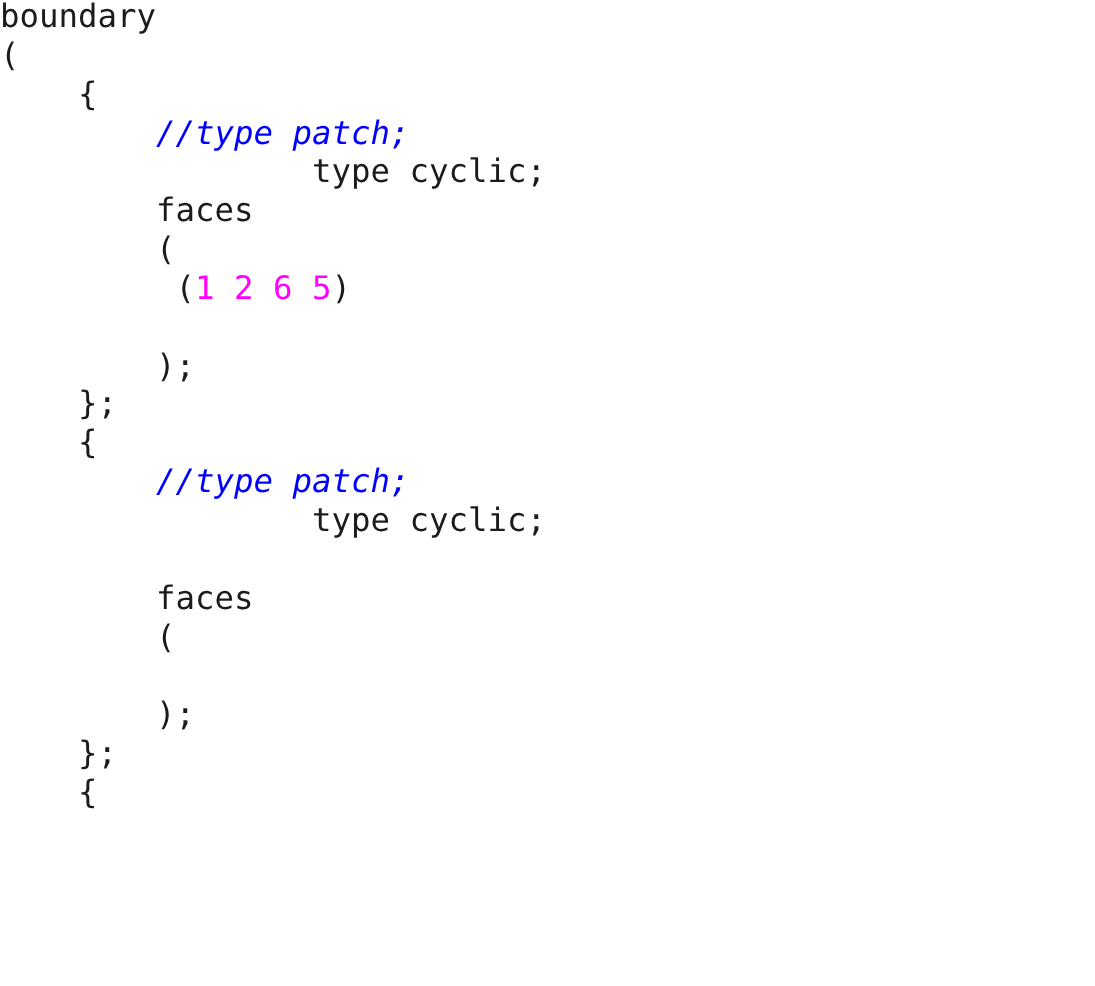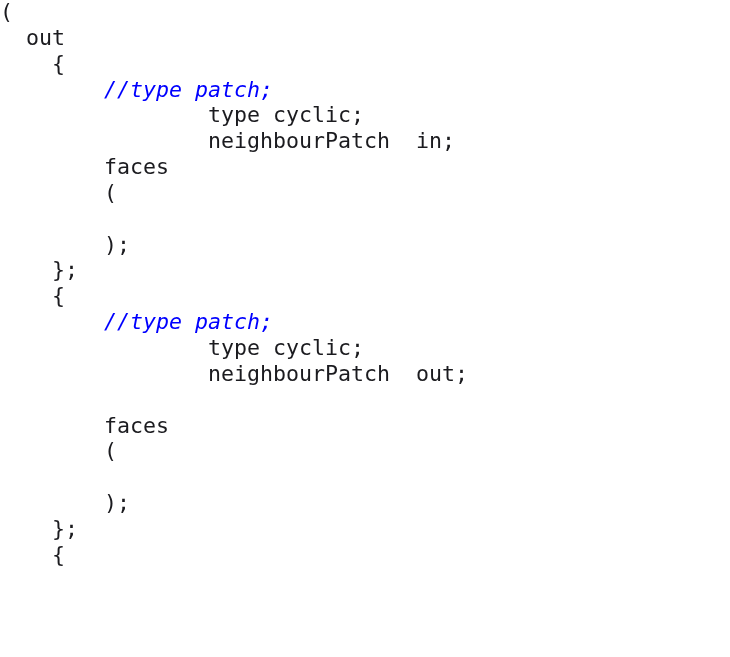--- a/index.html
+++ b/index.html
@@ -49,35 +49,34 @@
     position: absolute;
     left: 0px;
     top: -1px;
   }
 </style>
 </head>
 <body>
 
 <div id="code-view">
   <div id="code-body">
+      <div class="code-line"><span class="tok tok-plain">boundary</span></div>
       <div class="code-line"><span class="tok tok-plain">(</span></div>
-      <div class="code-line"><span class="tok tok-plain">  out</span></div>
       <div class="code-line"><span class="tok tok-plain">    {</span></div>
       <div class="code-line"><span class="tok tok-plain">        </span><span class="tok tok-comment">//type patch;</span></div>
       <div class="code-line"><span class="tok tok-plain">                type cyclic;</span></div>
-      <div class="code-line"><span class="tok tok-plain">                neighbourPatch  in;</span></div>
       <div class="code-line"><span class="tok tok-plain">        faces</span></div>
       <div class="code-line"><span class="tok tok-plain">        (</span></div>
+      <div class="code-line"><span class="tok tok-plain">         (</span><span class="tok tok-number">1 2 6 5</span><span class="tok tok-plain">)</span></div>
       <div class="code-line"><span class="tok tok-plain"></span></div>
       <div class="code-line"><span class="tok tok-plain">        );</span></div>
       <div class="code-line"><span class="tok tok-plain">    };</span></div>
       <div class="code-line"><span class="tok tok-plain">    {</span></div>
       <div class="code-line"><span class="tok tok-plain">        </span><span class="tok tok-comment">//type patch;</span></div>
       <div class="code-line"><span class="tok tok-plain">                type cyclic;</span></div>
-      <div class="code-line"><span class="tok tok-plain">                neighbourPatch  out;</span></div>
       <div class="code-line"><span class="tok tok-plain"></span></div>
       <div class="code-line"><span class="tok tok-plain">        faces</span></div>
       <div class="code-line"><span class="tok tok-plain">        (</span></div>
       <div class="code-line"><span class="tok tok-plain"></span></div>
       <div class="code-line"><span class="tok tok-plain">        );</span></div>
       <div class="code-line"><span class="tok tok-plain">    };</span></div>
       <div class="code-line"><span class="tok tok-plain">    {</span></div>
     </div>
 </div>
 

